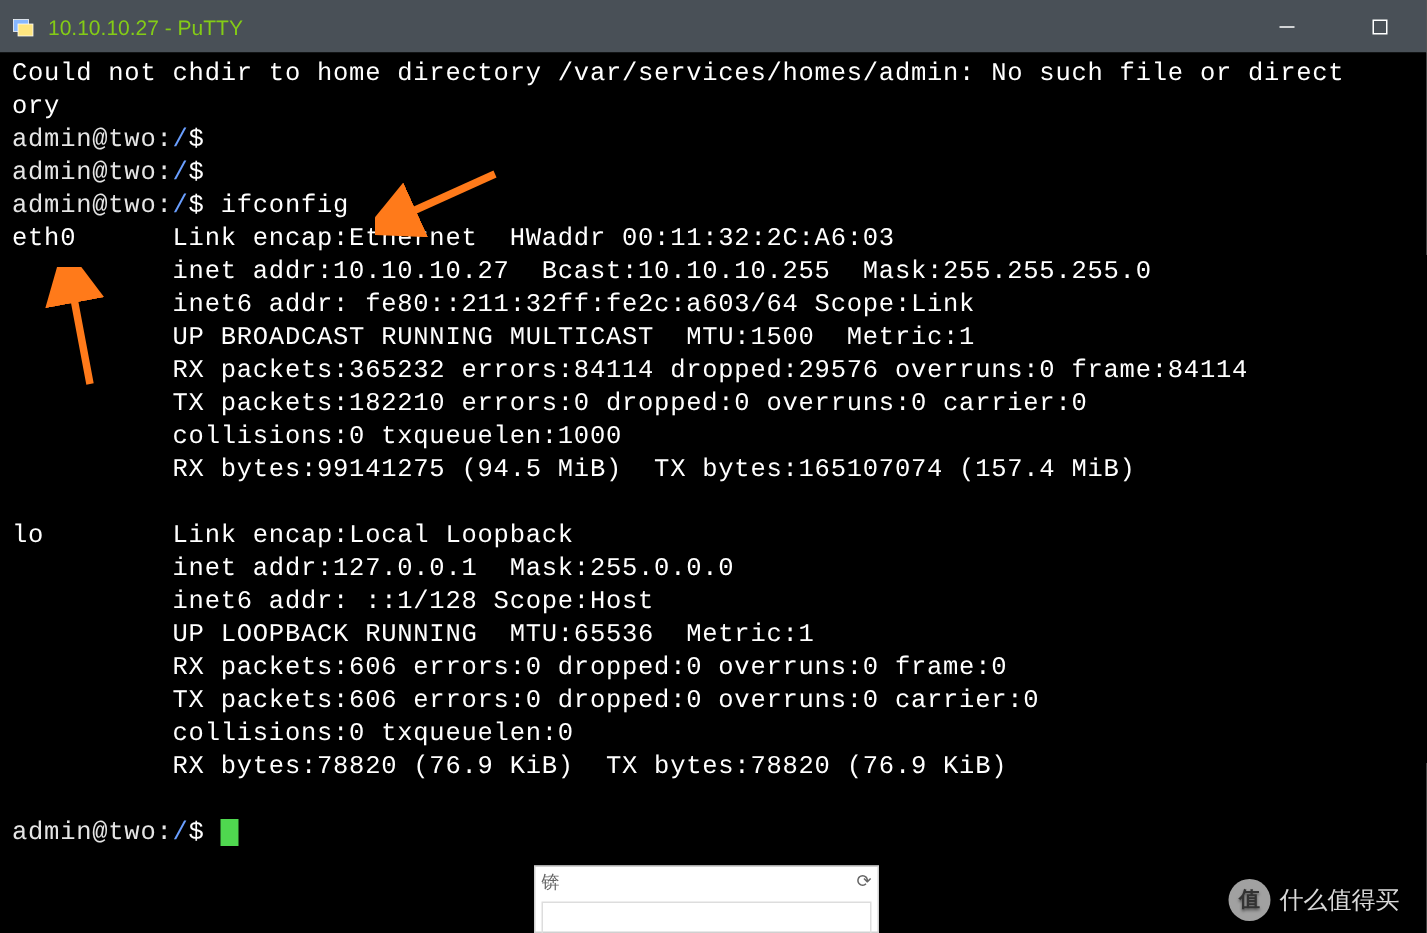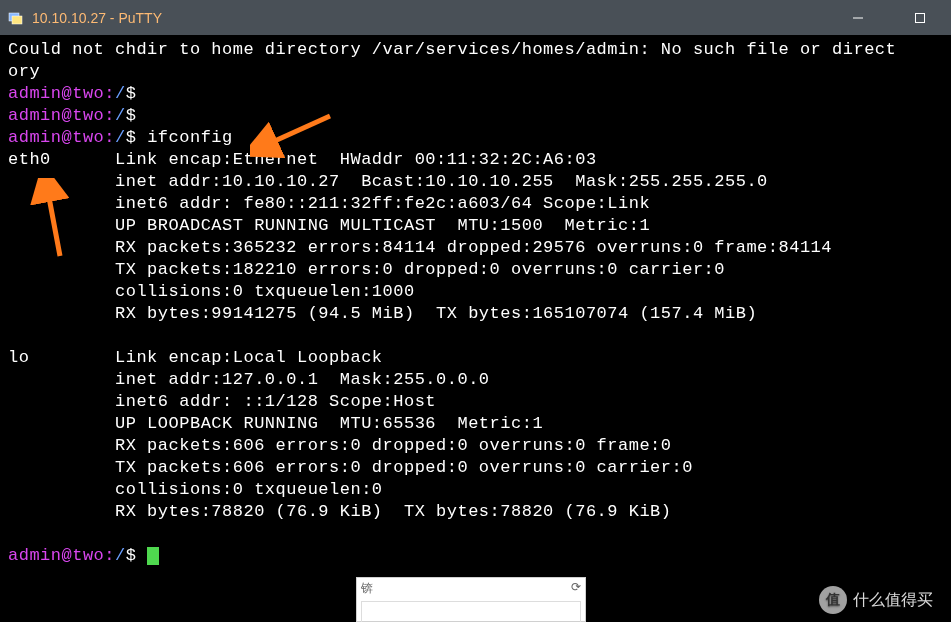--- a/index.html
+++ b/index.html
@@ -29,21 +29,21 @@
       gap: 8px;
     }
     .app-icon {
       width: 16px;
       height: 16px;
       display: flex;
       align-items: center;
       justify-content: center;
     }
     .title-text {
-      color: #fdba74;
+      color: #84cc16;
       font-size: 14px;
       font-family: -apple-system, 'Segoe UI', sans-serif;
     }
     .titlebar-controls {
       display: flex;
       height: 100%;
     }
     .win-btn {
       width: 62px;
       height: 35px;
@@ -56,21 +56,21 @@
     .terminal {
       background: #000;
       color: #fff;
       font-size: 17px;
       line-height: 22px;
       padding: 4px 8px 8px 8px;
       white-space: pre;
       letter-spacing: 0.5px;
       height: 616px;
     }
-    .prompt-user { color: #d946ef; }
+    .prompt-user { color: #e5e5e5; }
     .prompt-path { color: #6a9fff; }
     .prompt-dollar { color: #fff; }
     .cursor {
       display: inline-block;
       width: 12px;
       height: 18px;
       background: #4fd84f;
       vertical-align: middle;
     }
     .line { white-space: pre; }

